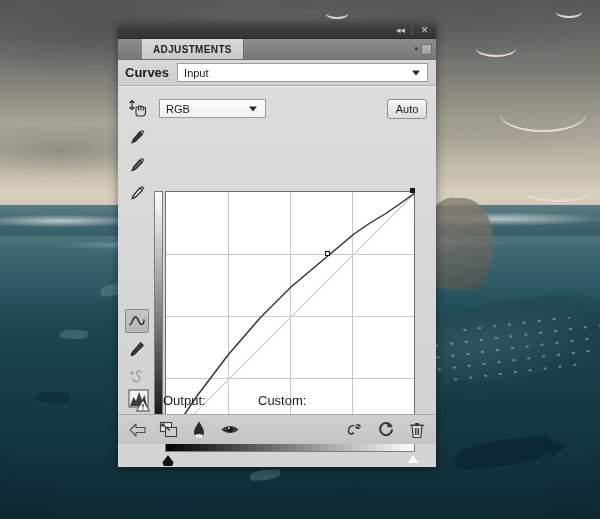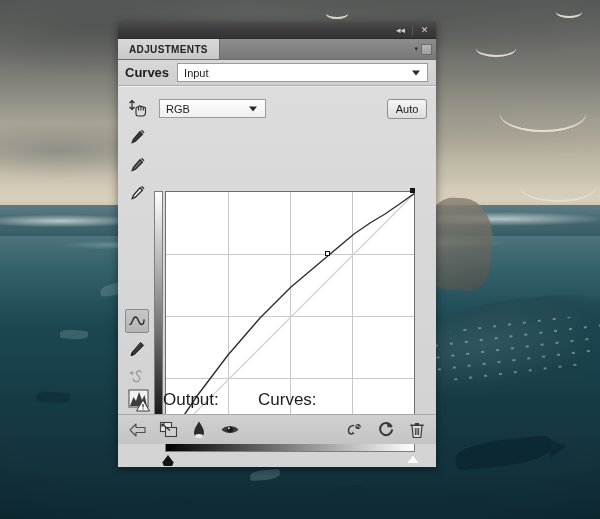--- a/index.html
+++ b/index.html
@@ -132,20 +132,21 @@
     cursor: pointer;
   }
   .tb-sep { width: 1px; height: 9px; background: #5a5a5a; }
 
   .tabbar {
     height: 21px;
     background: linear-gradient(180deg, #8d8d8d, #787878);
     display: flex; align-items: stretch;
     border-bottom: 1px solid #6e6e6e;
     position: relative;
+    padding-left: 24px;
   }
   .tab-active {
     background: linear-gradient(180deg, #d9d9d9, #c8c8c8);
     padding: 0 11px;
     display: flex; align-items: center;
     font-size: 10px; font-weight: bold;
     letter-spacing: .35px;
     color: #232323;
     border-right: 1px solid #6e6e6e;
   }
@@ -312,21 +313,21 @@
   }
 
   .io-row {
     position: absolute; left: 0; top: 298px;
     width: 100%; height: 30px;
     display: flex; align-items: center;
     padding-left: 10px; gap: 0;
   }
   .hist-icon { width: 26px; height: 24px; flex: none; }
   .io-label {
-    font-size: 17px; color: #1c1c1c;
+    font-size: 13px; color: #1c1c1c;
   }
   .io-out { margin-left: 9px; width: 95px; }
   .io-in  { }
 
   .footer {
     position: absolute; left: 0; bottom: 0;
     width: 100%; height: 30px;
     background: linear-gradient(180deg,#d0d0d0,#c4c4c4);
     border-top: 1px solid #a9a9a9;
     display: flex; align-items: center;
@@ -494,21 +495,21 @@
     <div class="io-row">
       <div class="hist-icon">
         <svg width="26" height="24" viewBox="0 0 26 24">
           <rect x="1" y="2" width="19" height="17" fill="#f2f2f2" stroke="#4a4a4a" stroke-width="1"></rect>
           <path d="M2 18 L5.5 9 L8 13 L11 4 L14 12 L16.5 7 L19 18 Z" fill="#3c3c3c"></path>
           <path d="M15 12 L21.5 23 L8.5 23 Z" fill="#fbfbfb" stroke="#3a3a3a" stroke-width="1"></path>
           <path d="M15 16 L15 19.4 M15 20.6 L15 21.4" stroke="#222" stroke-width="1.2"></path>
         </svg>
       </div>
       <span class="io-label io-out">Output:</span>
-      <span class="io-label io-in">Curves:</span>
+      <span class="io-label io-in">Custom:</span>
     </div>
 
     <div class="footer">
       <div class="fbtn">
         <svg width="19" height="16" viewBox="0 0 19 16">
           <path d="M8 2 L2 8 L8 14 L8 10.5 L17 10.5 L17 5.5 L8 5.5 Z" fill="#c9c9c9" stroke="#4d4d4d" stroke-width="1.1" stroke-linejoin="round"></path>
         </svg>
       </div>
       <div class="fbtn">
         <svg width="19" height="17" viewBox="0 0 19 17">

